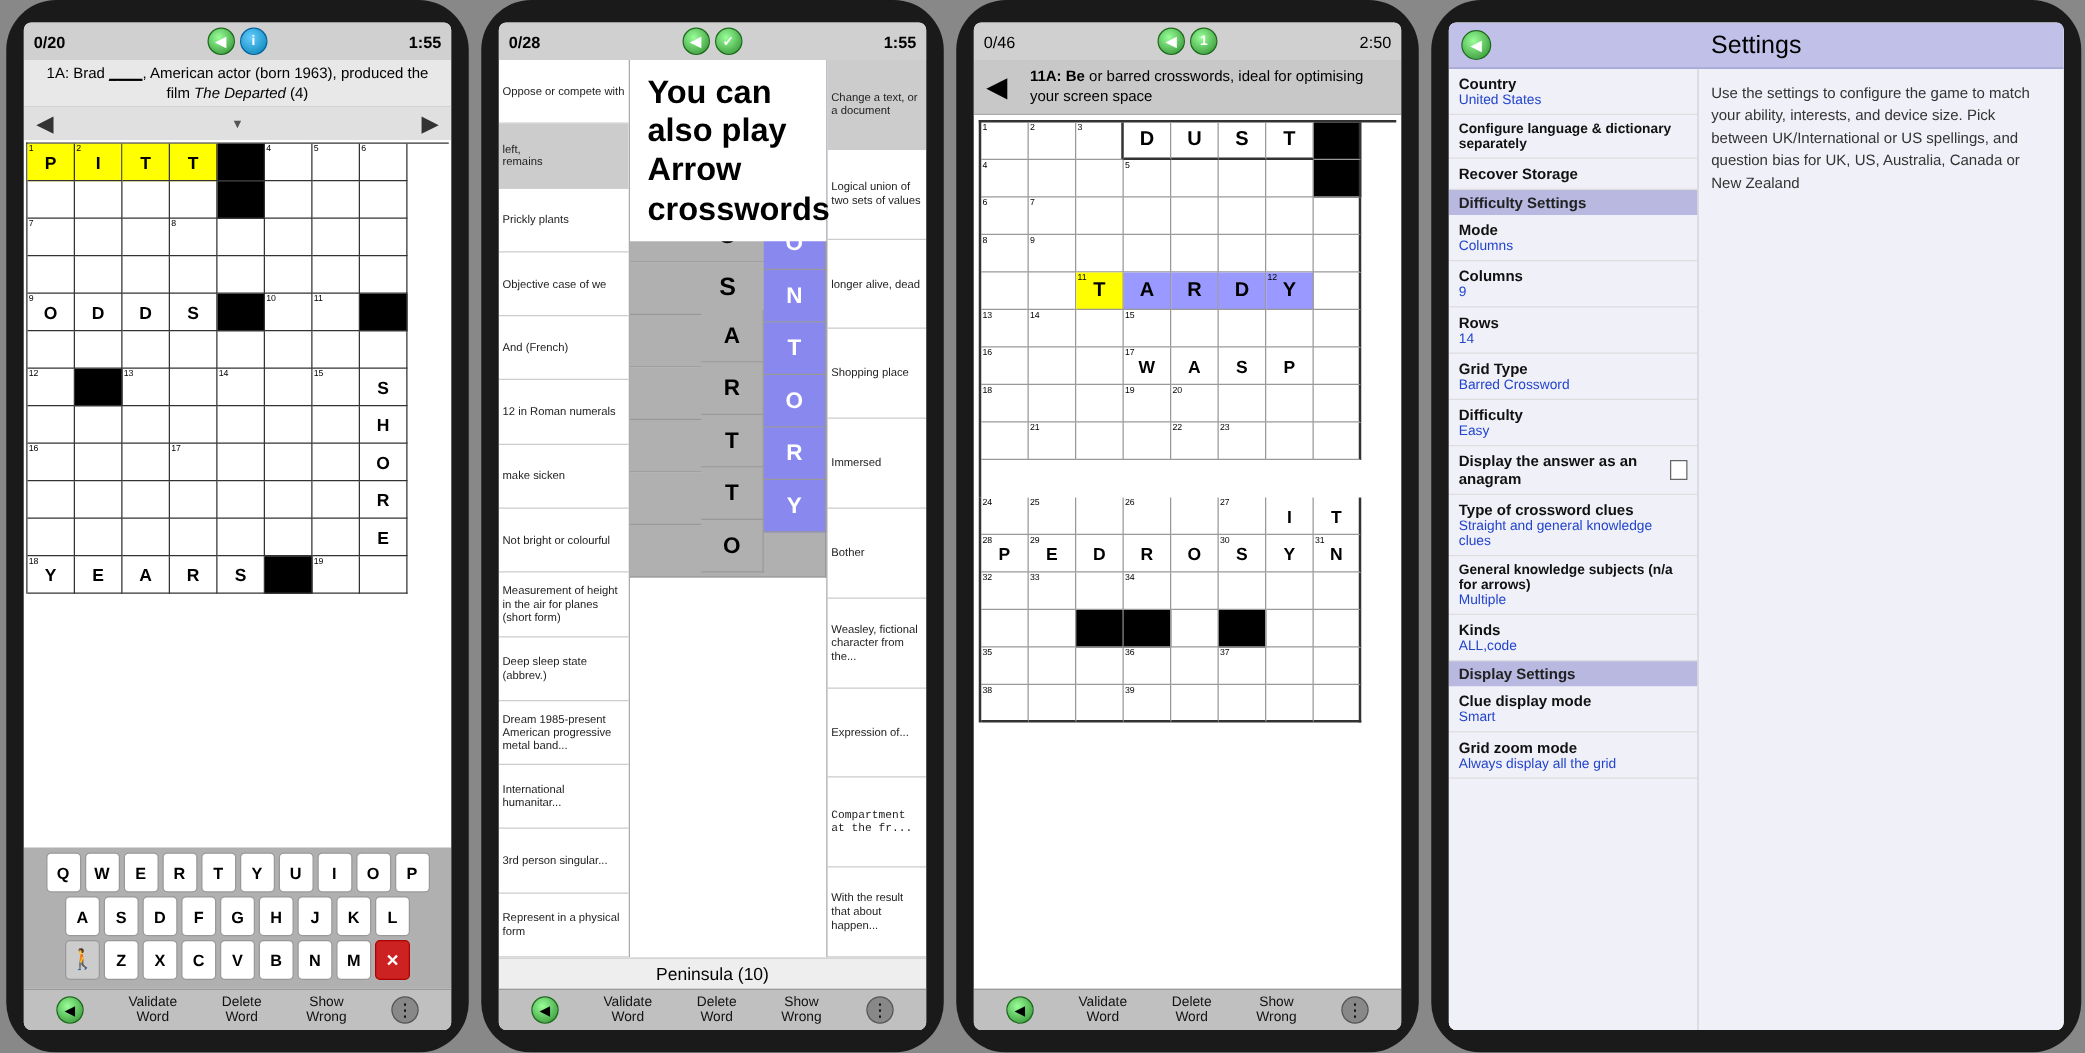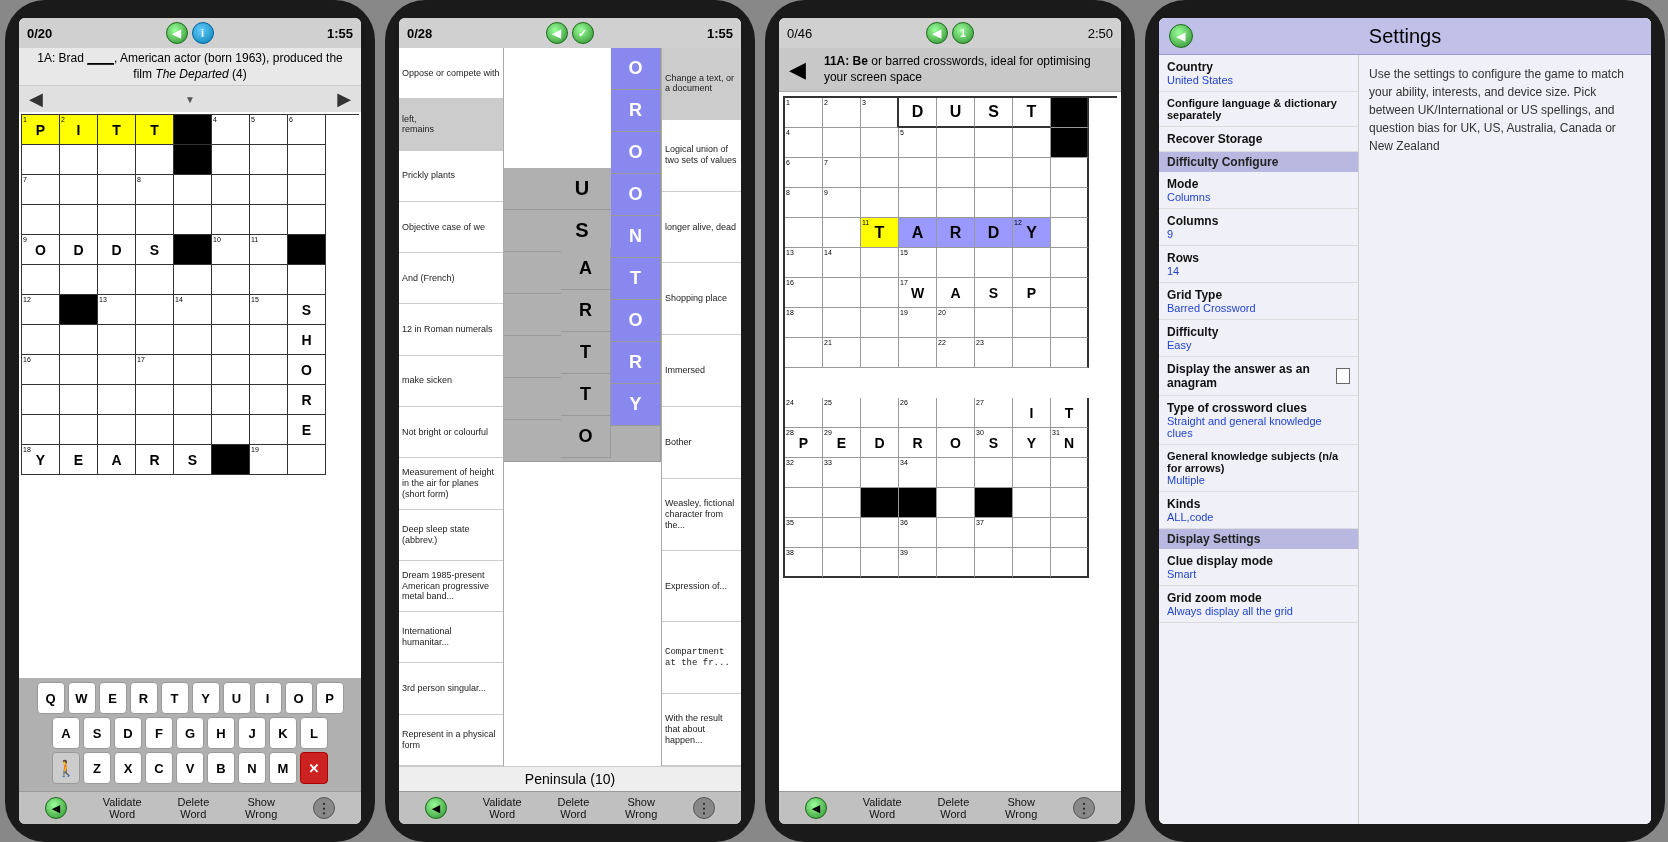--- a/index.html
+++ b/index.html
@@ -543,20 +543,23 @@
           <div class="clue-cell" style="height:40px;">International humanitar...</div>
           <div class="clue-cell" style="height:35px;">3rd person singular...</div>
           <div class="clue-cell" style="height:50px;">Represent in a physical form</div>
         </div>
 
         <div style="flex:1;position:relative;overflow:hidden;display:flex;flex-direction:column;">
 
           <div style="display:flex;flex:1;overflow:hidden;">
 
             <div style="flex:1;position:relative;">
+              <div class="big-text-overlay">
+                <span>You can also play Arrow crosswords</span>
+              </div>
 
               <div style="margin-top:120px;display:grid;grid-template-columns:repeat(1,1fr);">
                 <div style="display:flex;flex-direction:column;">
                   <div class="alc gray" style="height:42px;font-size:20px;">U</div>
                   <div class="alc gray" style="height:42px;font-size:20px;">S</div>
                   <div class="alc gray" style="height:42px;font-size:20px;">M</div>
                   <div class="alc gray" style="height:42px;font-size:20px;">I</div>
                   <div class="alc gray" style="height:42px;font-size:20px;">L</div>
                   <div class="alc gray" style="height:42px;font-size:20px;">L</div>
                   <div class="alc gray" style="height:42px;font-size:20px;">T</div>
@@ -869,21 +872,21 @@
           </div>
 
           <div class="settings-item">
             <div class="settings-item-label" style="font-size:11px;">Configure language &amp; dictionary separately</div>
           </div>
 
           <div class="settings-item">
             <div class="settings-item-label">Recover Storage</div>
           </div>
 
-          <div class="settings-section-header">Difficulty Configure</div>
+          <div class="settings-section-header">Difficulty Settings</div>
 
           <div class="settings-item">
             <div class="settings-item-label">Mode</div>
             <div class="settings-item-value">Columns</div>
           </div>
 
           <div class="settings-item">
             <div class="settings-item-label">Columns</div>
             <div class="settings-item-value">9</div>
           </div>

